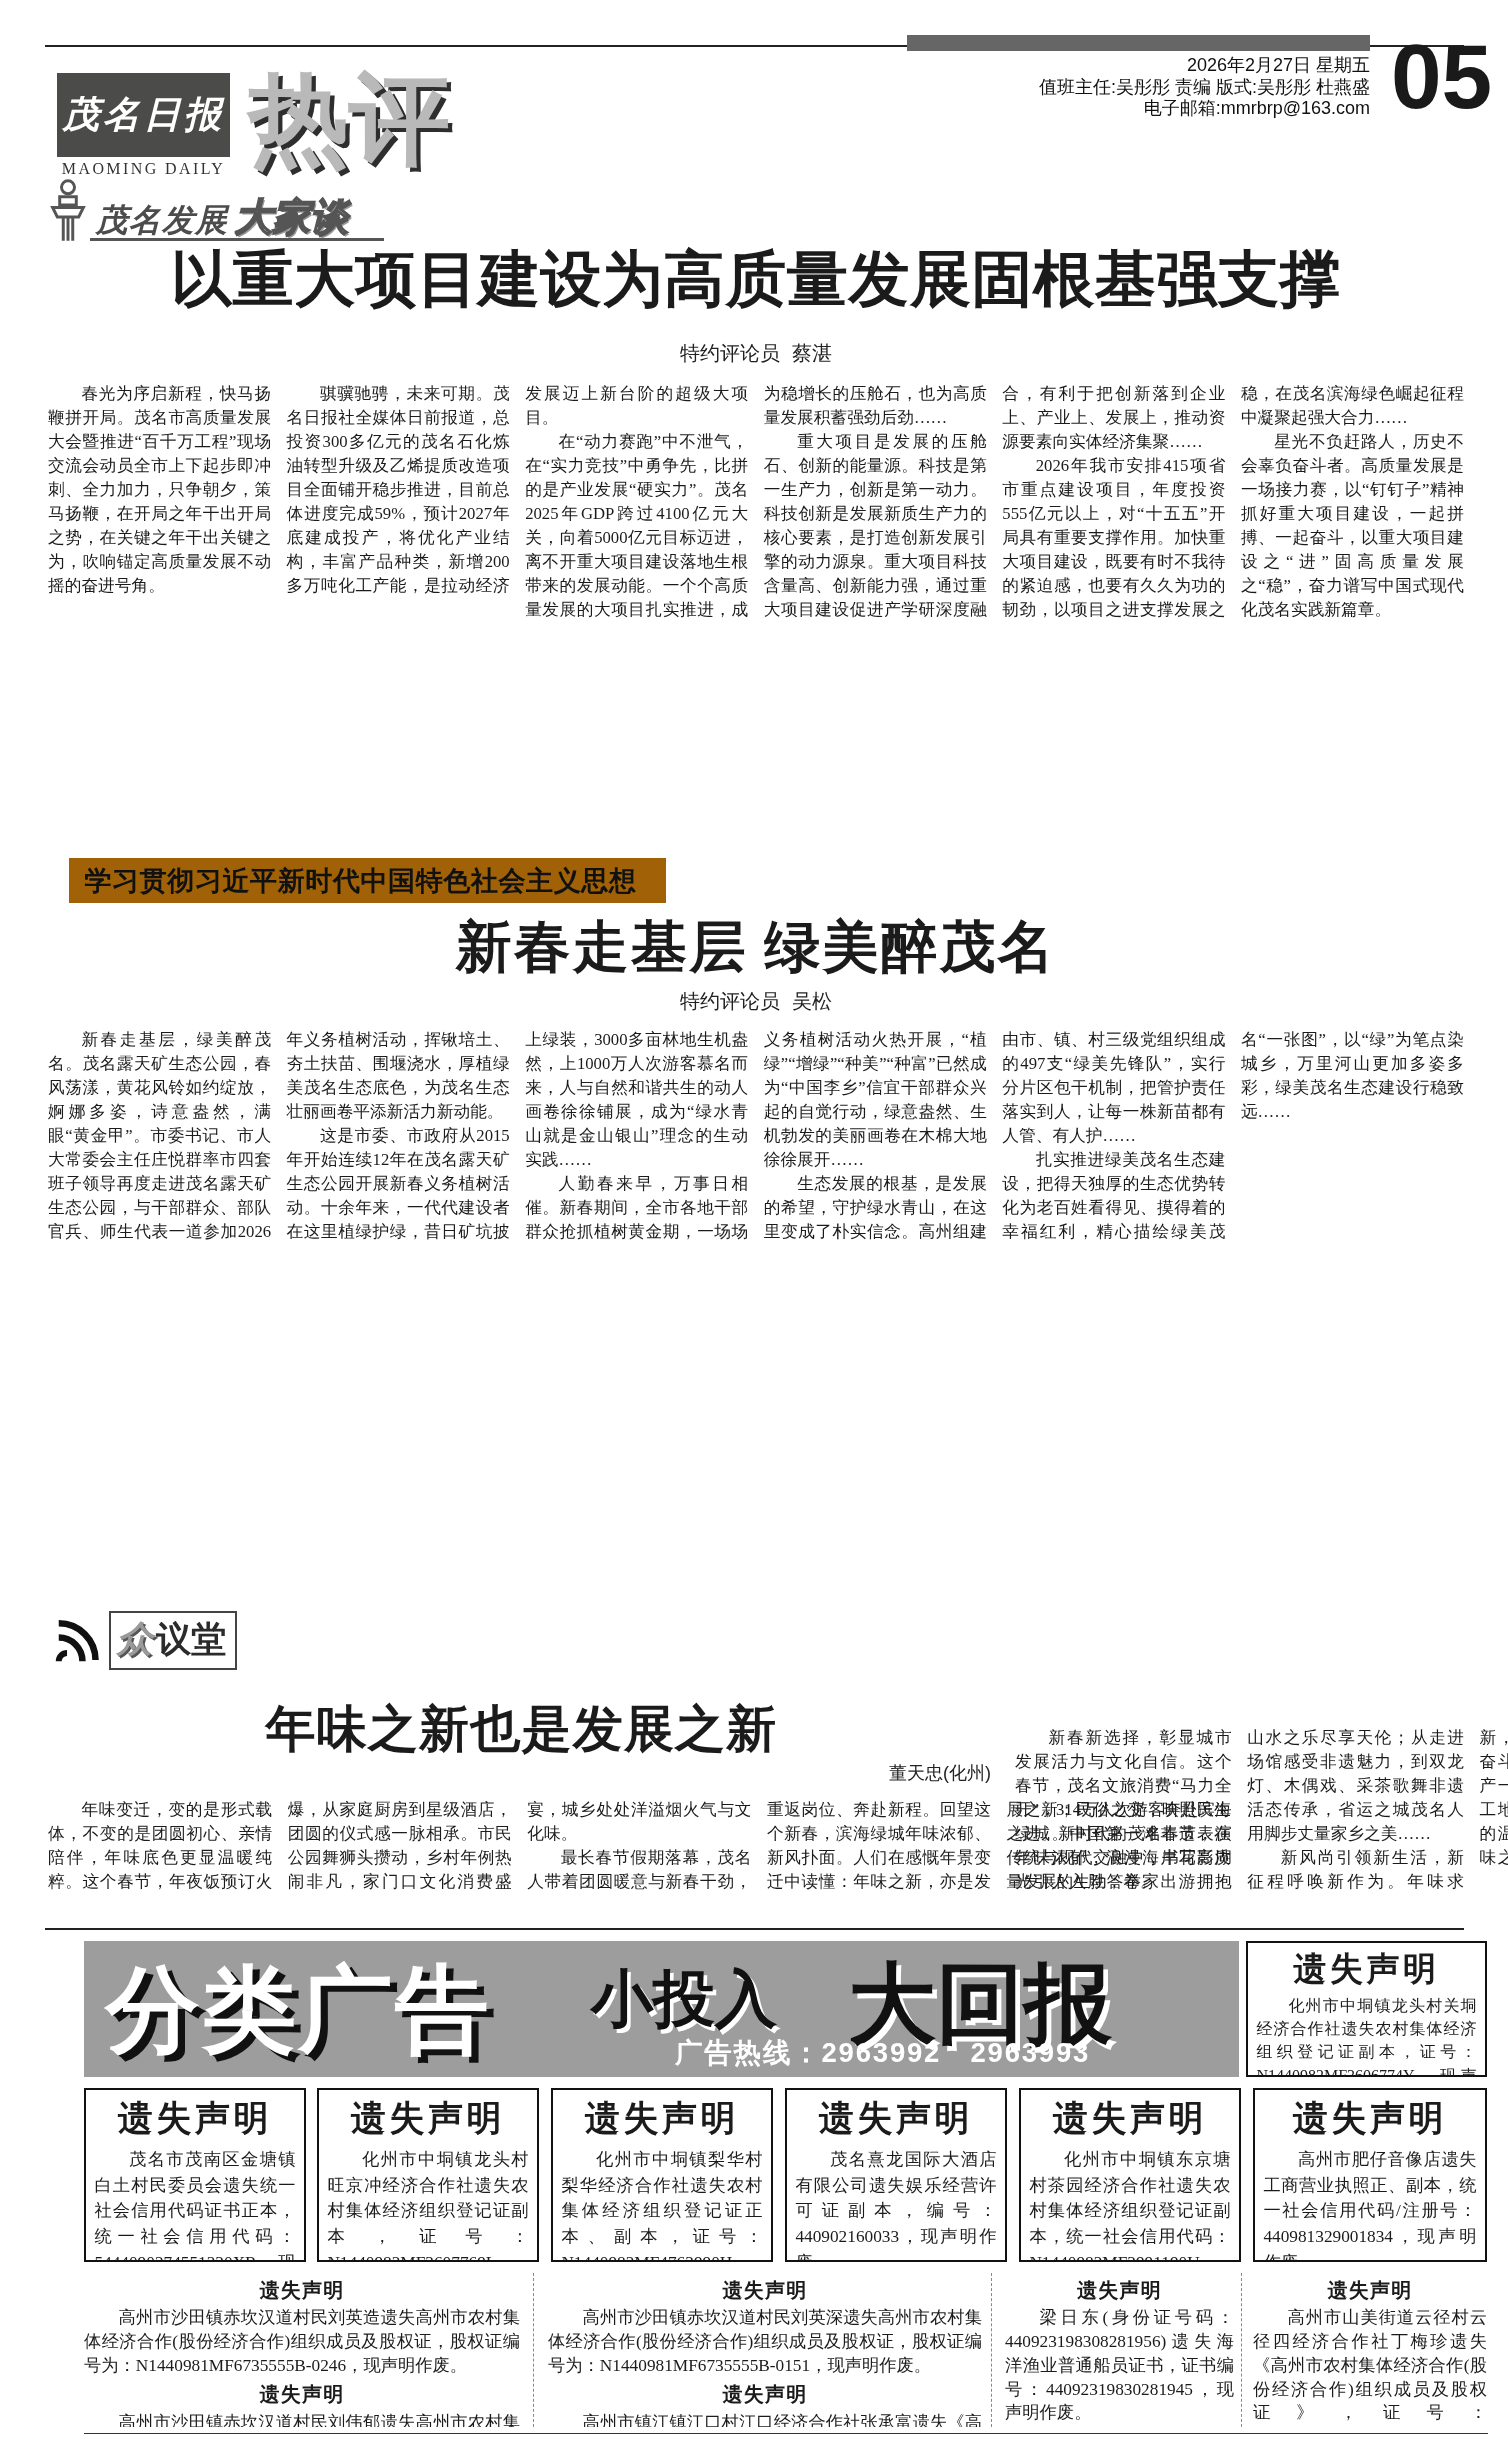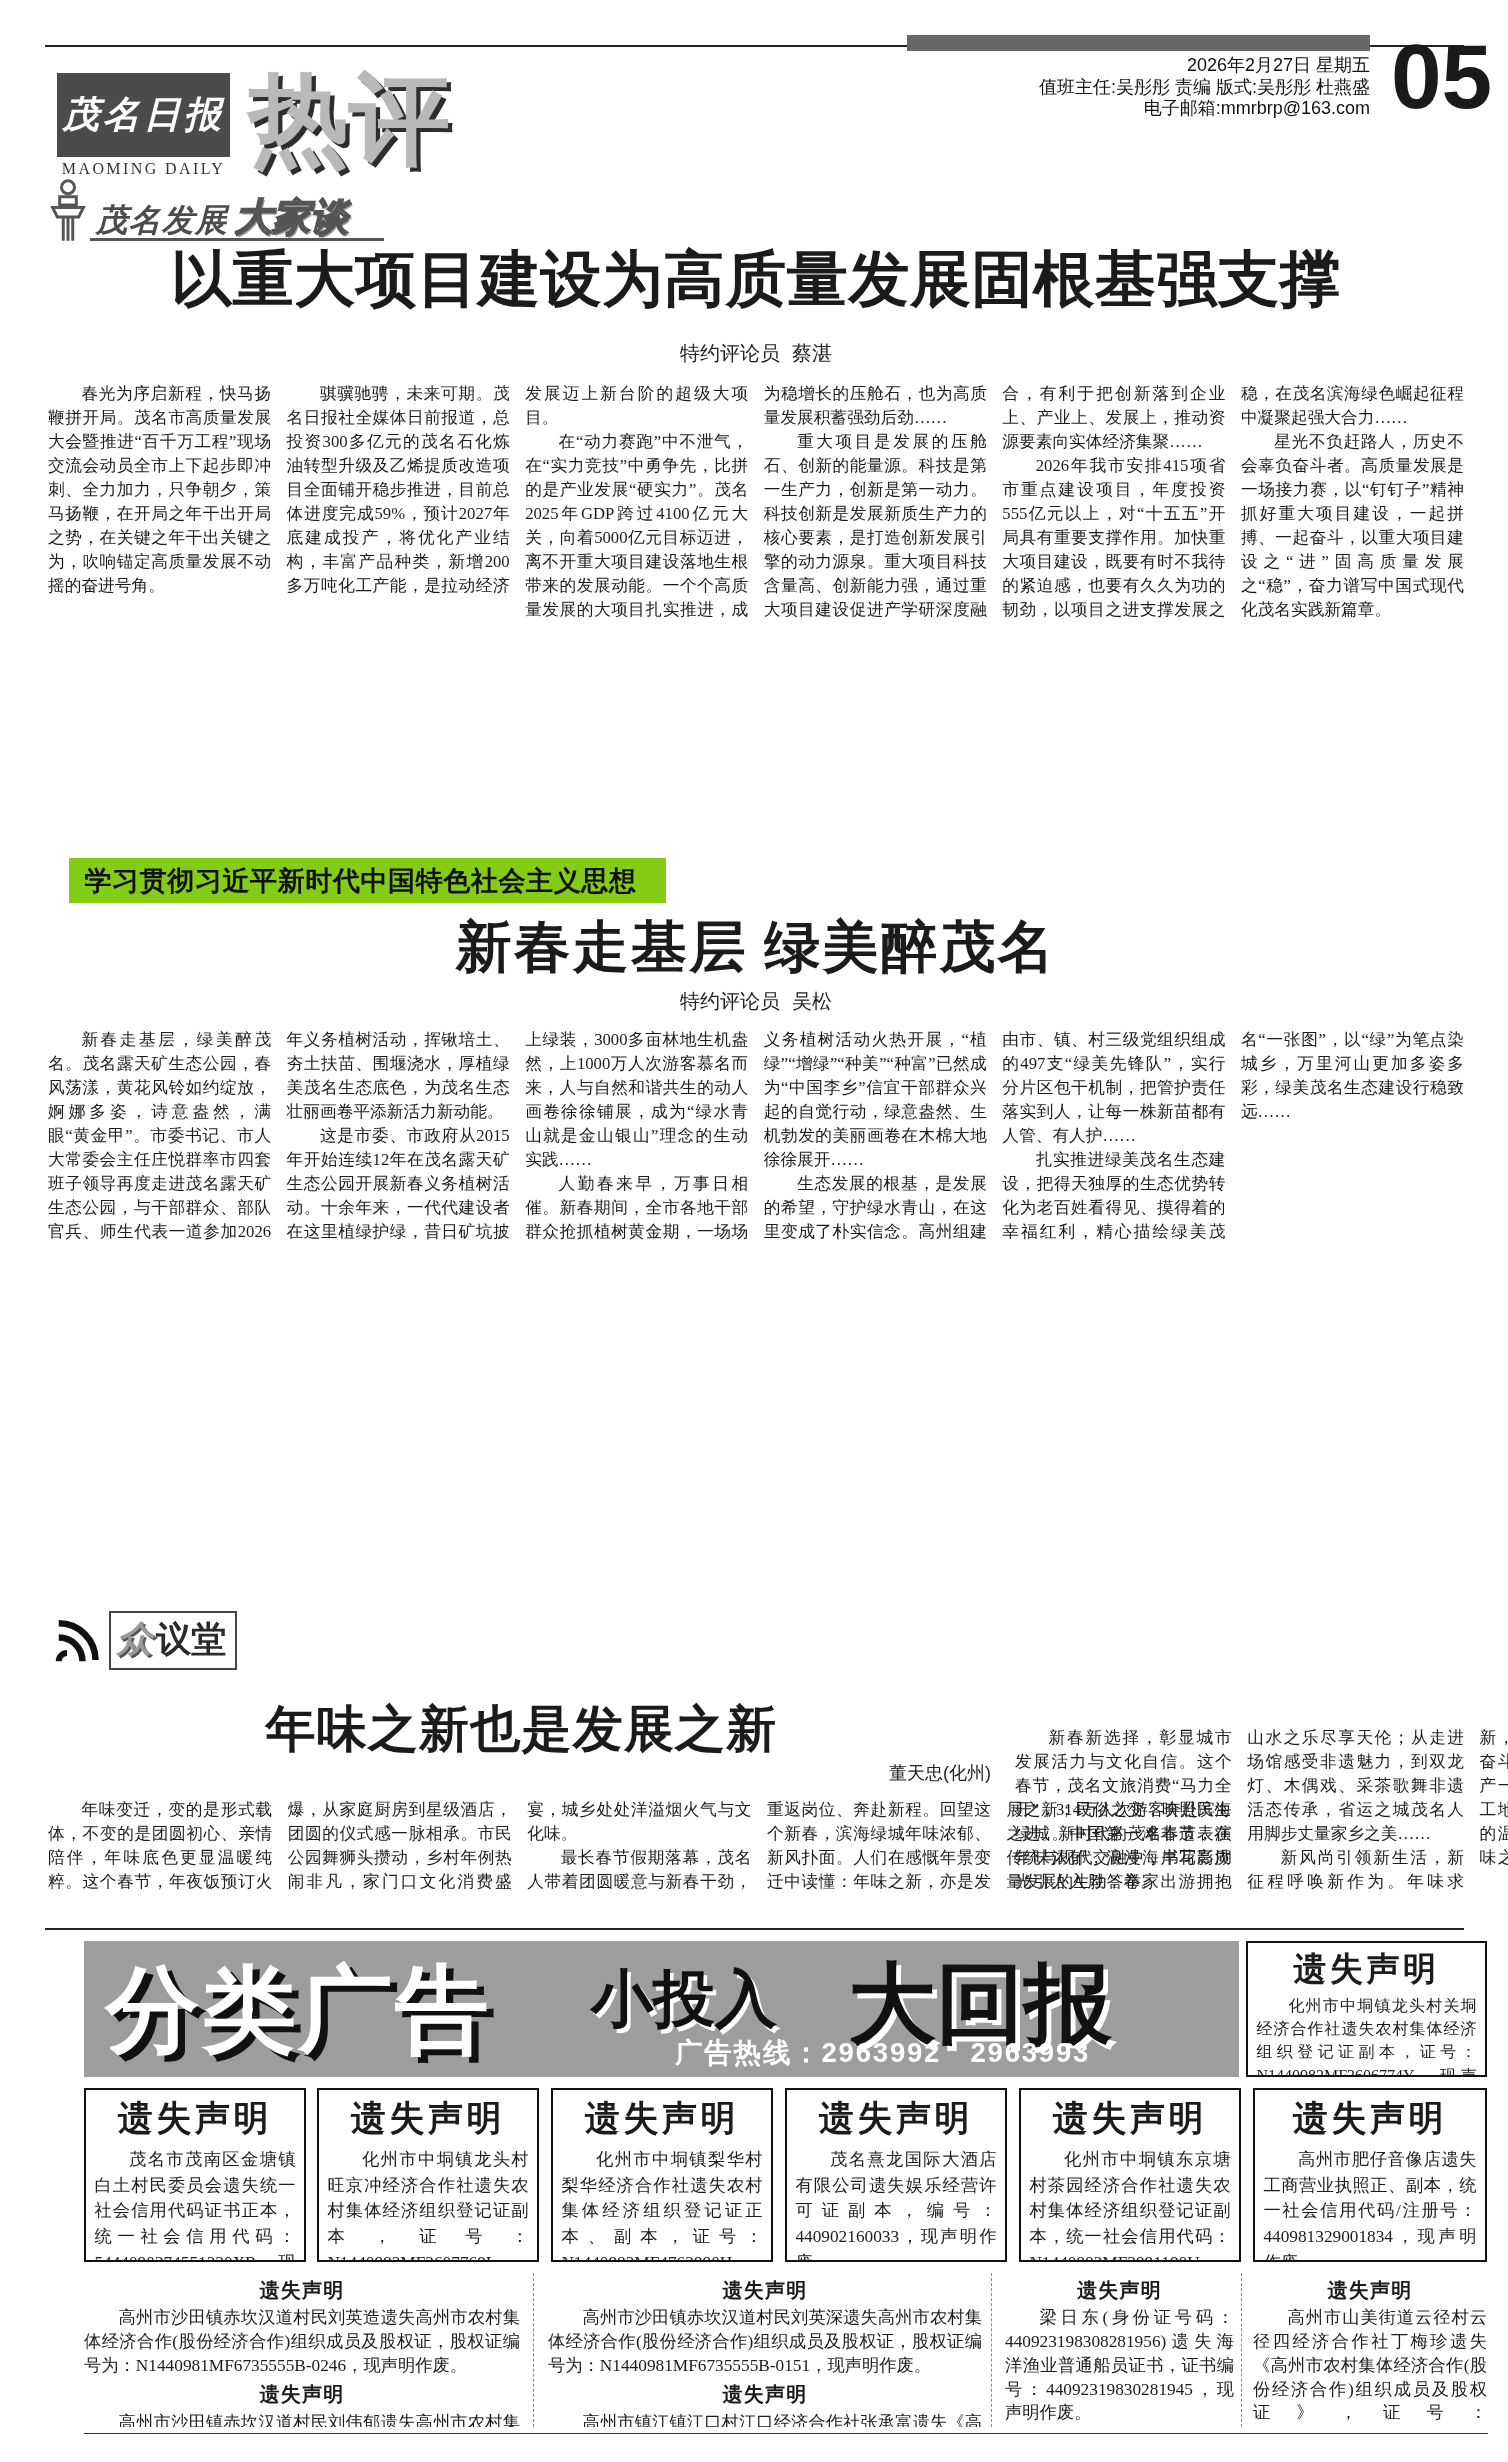--- a/index.html
+++ b/index.html
@@ -31,21 +31,21 @@
   .badge1-underline{left:90px;top:238px;width:294px;height:3px;background:#555;}
   .headline1{left:48px;top:243px;width:1416px;text-align:center;font-size:61px;font-weight:900;
              letter-spacing:0.6px;line-height:1.2;}
   .byline{width:1416px;left:48px;text-align:center;font-size:20px;color:#222;
           font-family:Liberation Mono, monospace;}
   .body-cols{left:48px;width:1416px;column-gap:15.5px;font-size:16.7px;line-height:1.44;text-align:justify;}
   .body-cols p{margin:0;text-indent:2em;}
   .cols6{column-count:6;}
   .a1-cols{top:382px;height:460px;}
   
-  .kicker{left:69px;top:858px;width:597px;height:45px;background:#84cc16;display:flex;align-items:center;}
+  .kicker{left:69px;top:858px;width:597px;height:45px;background:#a16207;display:flex;align-items:center;}
   .kicker span{font-size:27px;font-weight:900;color:#111;padding-left:15.5px;letter-spacing:0.6px;
                font-family:"Liberation Sans",sans-serif;}
   .headline2{left:48px;top:910px;width:1416px;text-align:center;font-size:56px;font-weight:900;letter-spacing:2.4px;}
   .a2-cols{top:1028px;height:555px;}
   
   .badge3{left:54px;top:1611px;display:flex;align-items:center;}
   .badge3 svg{width:51px;height:51px;margin-right:3.6px;}
   .badge3-box{border:2.4px solid #444;background:#fff;padding:2.4px 8.4px 3.6px 6px;display:flex;align-items:center;}
   .badge3-t1{font-family:"Liberation Sans",sans-serif;font-weight:900;font-size:36px;color:#9a9a9a;
              text-shadow:1.8px 1.8px 0 #555;font-style:italic;margin-right:3.6px;}

